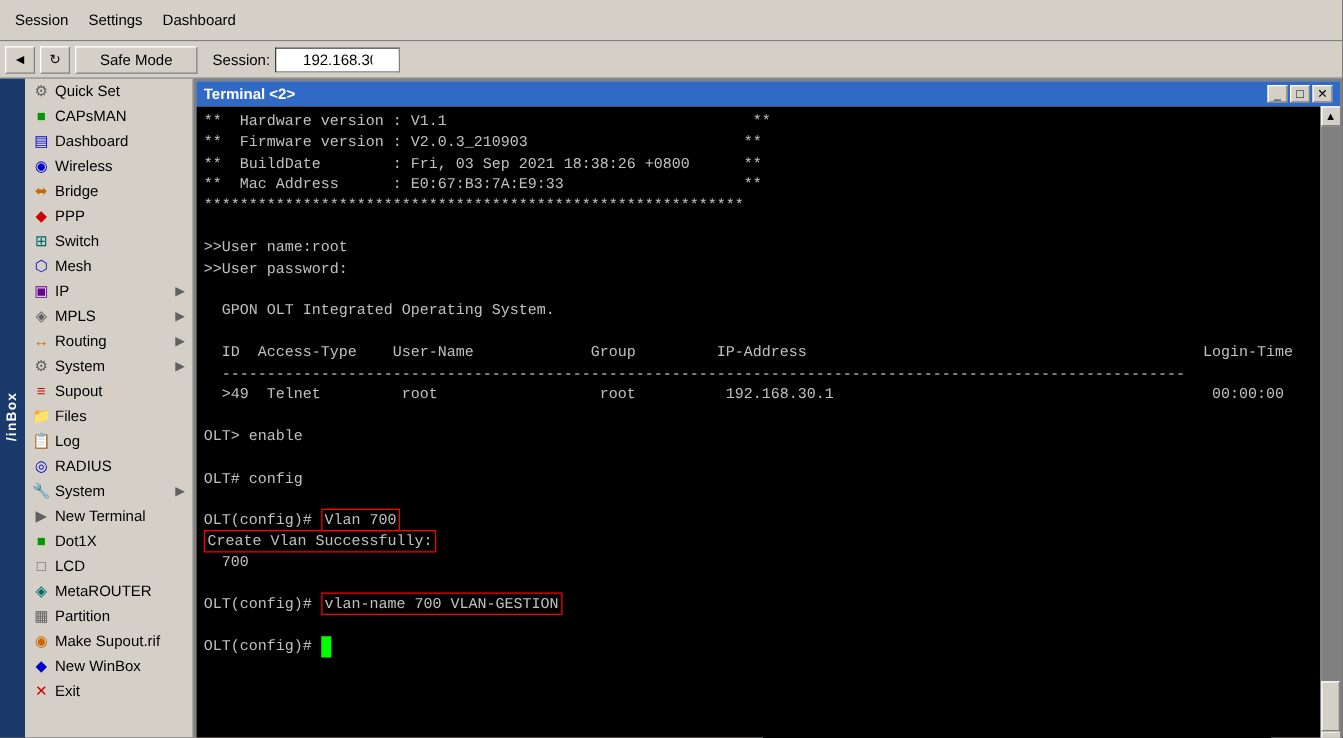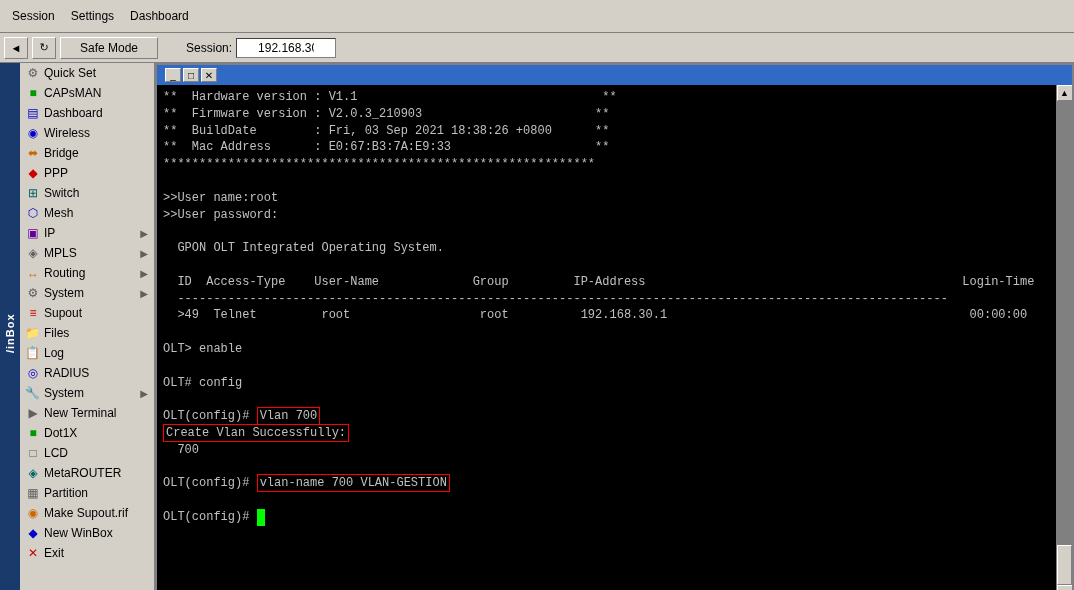--- a/index.html
+++ b/index.html
@@ -55,21 +55,21 @@
       height: 22px;
       background: #d4d0c8;
       border: 1px solid #808080;
       border-top-color: #ffffff;
       border-left-color: #ffffff;
       cursor: pointer;
       font-size: 12px;
     }
     .session-label {
       font-size: 12px;
-      margin-left: 24px;
+      margin-left: 8px;
     }
     .session-input {
       padding: 1px 21px;
       height: 20px;
       border: 1px solid #808080;
       border-top-color: #404040;
       border-left-color: #404040;
       background: white;
       font-size: 12px;
       width: 100px;
@@ -379,20 +379,21 @@
     <div class="sidebar-item">
       <span class="icon icon-red">✕</span>
       <span class="sidebar-label">Exit</span>
     </div>
   </div>
 
   <div class="content-area">
     <div class="terminal-window">
 
       <div class="terminal-titlebar">
+        <span class="terminal-titlebar-title">Terminal &lt;2&gt;</span>
         <button class="terminal-ctrl-btn">_</button>
         <button class="terminal-ctrl-btn">□</button>
         <button class="terminal-ctrl-btn">✕</button>
       </div>
 
       <div style="display:flex; flex:1; overflow:hidden;justify-content:center;">
         <div class="terminal-body"><span>**  Hardware version : V1.1                                  **</span>
 <span>**  Firmware version : V2.0.3_210903                        **</span>
 <span>**  BuildDate        : Fri, 03 Sep 2021 18:38:26 +0800      **</span>
 <span>**  Mac Address      : E0:67:B3:7A:E9:33                    **</span>

